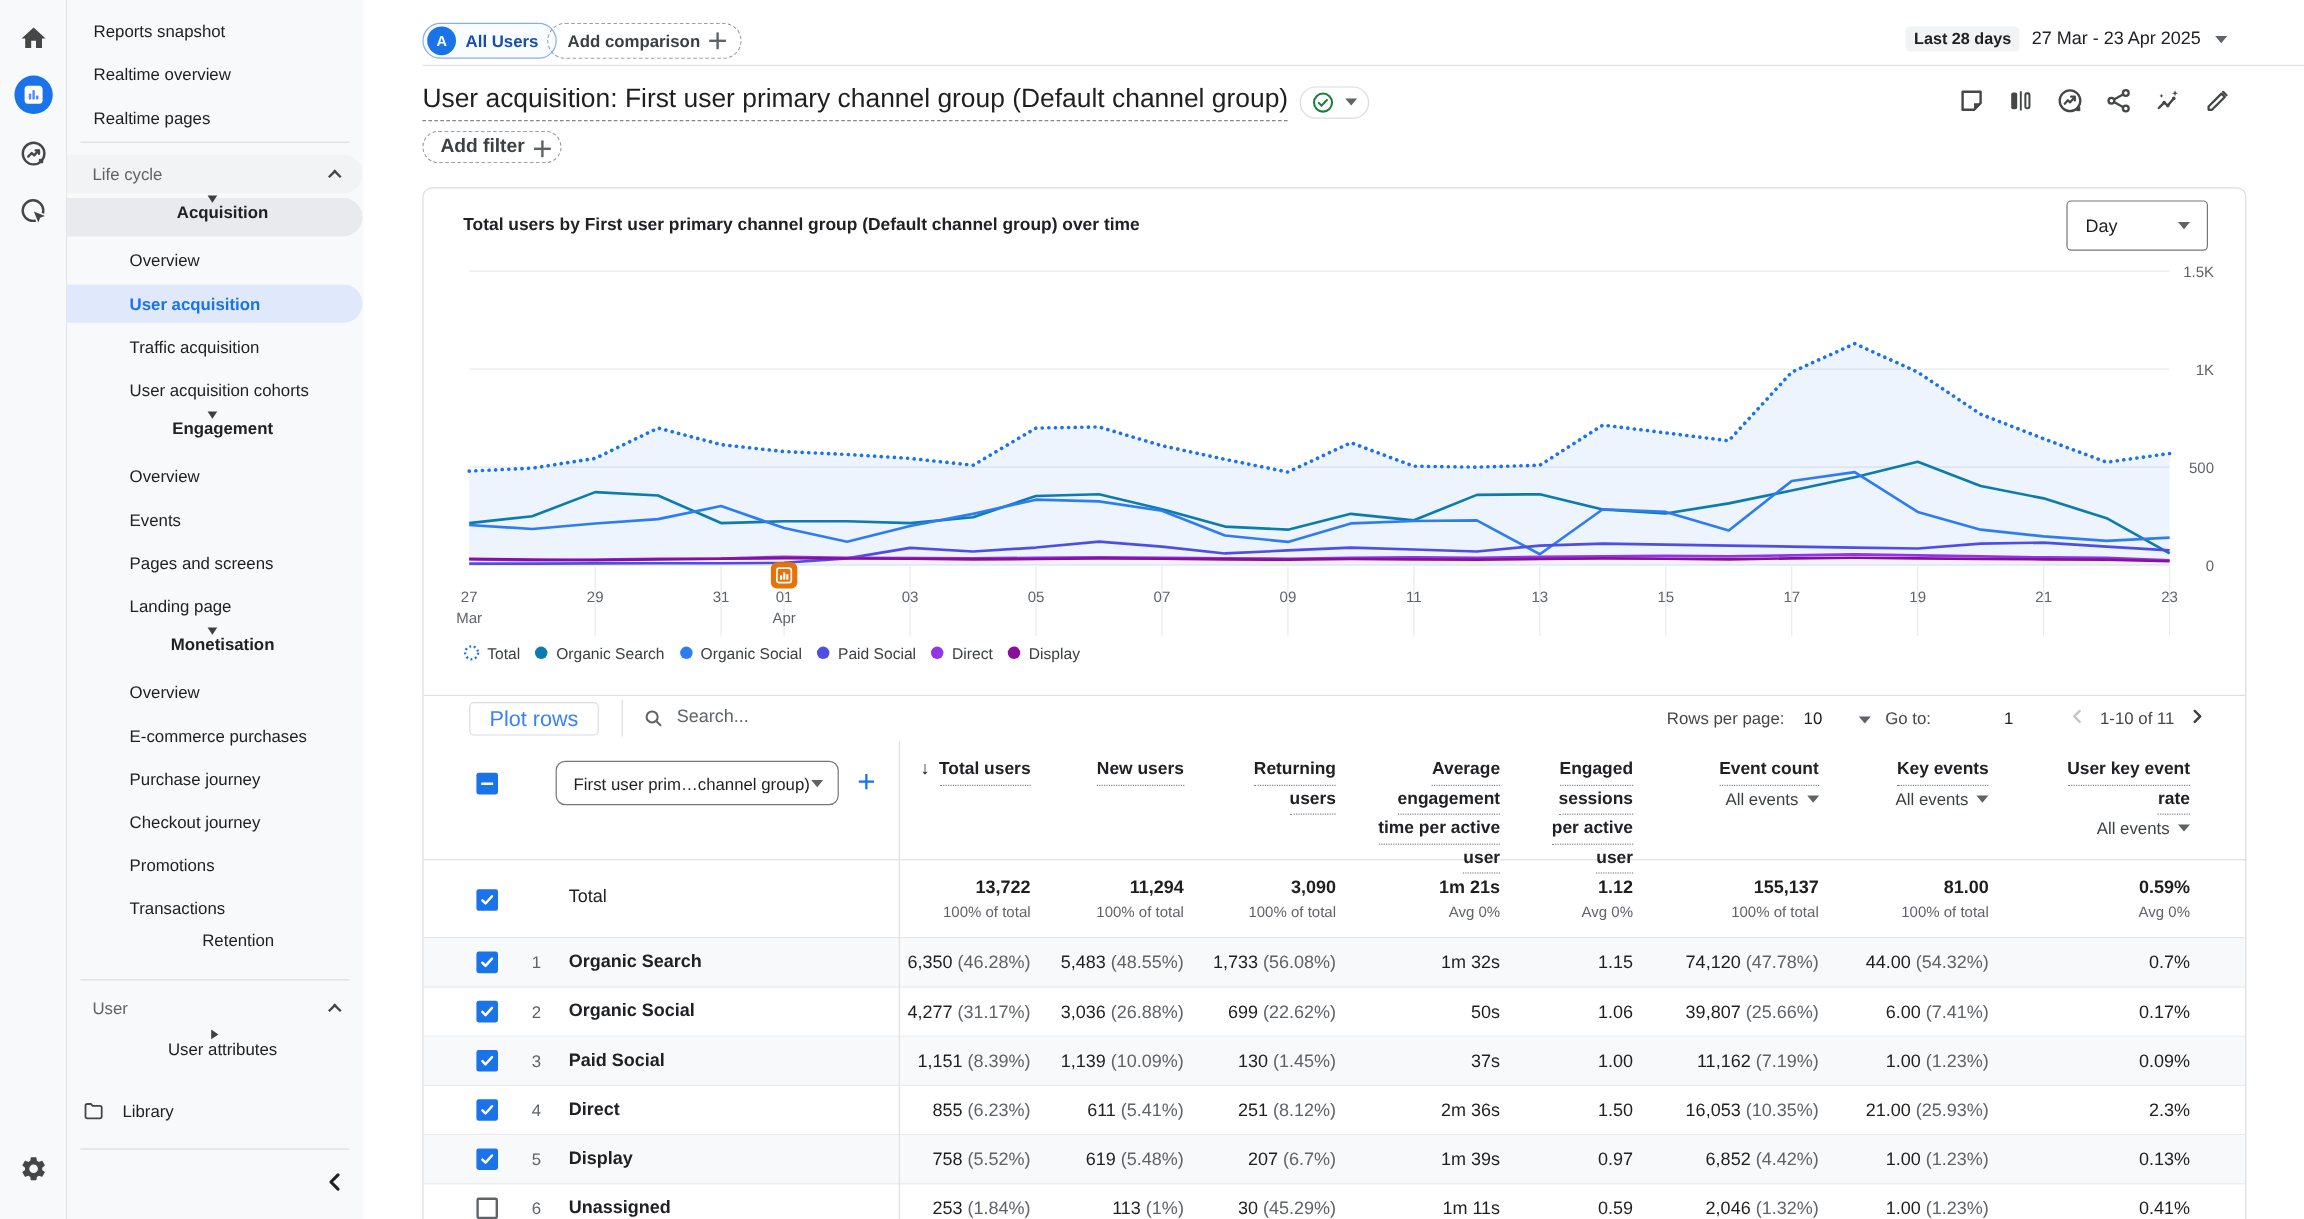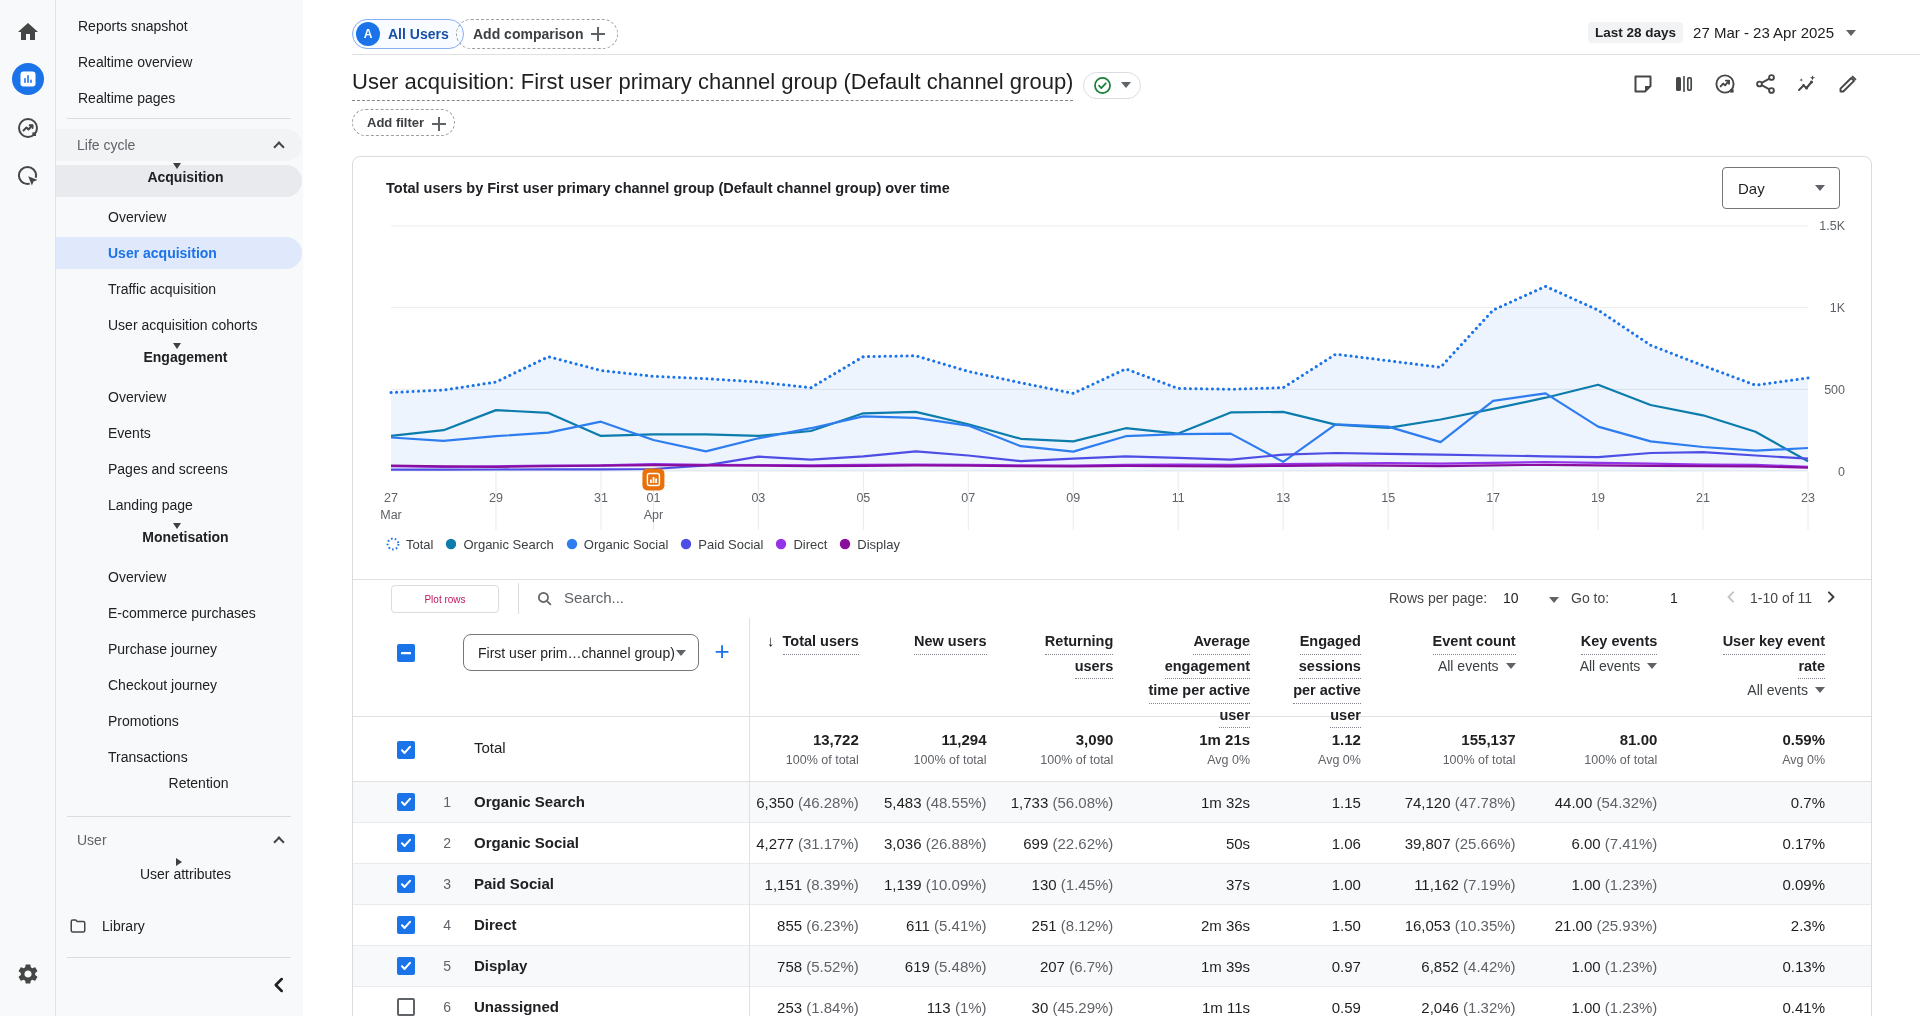--- a/index.html
+++ b/index.html
@@ -34,21 +34,21 @@
   .collapse-btn { position:absolute; left:210px; top:972px; width:26px; height:26px; cursor:pointer; }
 
   
   .main { position:absolute; left:303px; top:0; width:1617px; height:1016px; background:#fff; }
   .chip { display:inline-flex; align-items:center; border-radius:16px; cursor:pointer; white-space:nowrap; }
   .chip-allusers { position:absolute; left:49px; top:19px; height:30px; padding:0 14px 0 3px; border:1px solid #87aef3; background:#f8fbff; }
   .chip-avatar { width:24px; height:24px; border-radius:50%; background:#1a73e8; color:#fff; font-size:12px; font-weight:bold; display:flex; align-items:center; justify-content:center; margin-right:8px; }
   .chip-allusers .t { color:#174ea6; font-weight:bold; font-size:14px; }
   .chip-dashed { border:1px dashed #9aa0a6; color:#3c4043; font-weight:bold; font-size:14px; }
   .chip-addcomp { position:absolute; left:153px; top:19px; height:30px; padding:0 12px 0 16px; }
-  .chip-addfilter { position:absolute; left:49px; top:109px; height:27px; padding:0 10px 0 14px; font-size:13px; border-radius:14px; }
+  .chip-addfilter { position:absolute; left:49px; top:109px; height:27px; padding:0 10px 0 14px; font-size:16px; border-radius:14px; }
   .plus-ic { width:14px; height:14px; margin-left:8px; position:relative; }
   .plus-ic::before, .plus-ic::after { content:""; position:absolute; background:#5f6368; }
   .plus-ic::before { left:6px; top:0; width:2px; height:14px; }
   .plus-ic::after { left:0; top:6px; width:14px; height:2px; }
   .top-divider { position:absolute; left:49px; top:54px; width:1568px; border-top:1px solid #e0e0e0; }
   .title-row { position:absolute; left:49px; top:68px; height:34px; display:flex; align-items:center; }
   .report-title { font-size:22px; color:#1f1f1f; border-bottom:1px dashed #80868b; padding-bottom:5px; white-space:nowrap; }
   .approve-pill { display:inline-flex; align-items:center; margin-left:10px; border:1px solid #dadce0; border-radius:14px; height:27px; padding:0 9px; cursor:pointer; }
   .caret { width:0; height:0; border-left:5px solid transparent; border-right:5px solid transparent; border-top:6px solid #5f6368; }
   .approve-pill .caret { margin-left:9px; }
@@ -66,21 +66,21 @@
   .day-select { position:absolute; left:1369px; top:10px; width:118px; height:42px; border:1px solid #747775; border-radius:4px; display:flex; align-items:center; justify-content:space-between; padding:0 14px 0 15px; cursor:pointer; }
   .day-select .t { font-size:15px; color:#1f1f1f; }
   #chart-svg { position:absolute; left:0; top:55px; }
   .legend { position:absolute; left:33px; top:378px; display:flex; align-items:center; height:18px; }
   .legend-item { display:flex; align-items:center; margin-right:12px; font-size:13px; color:#3c4043; }
   .legend-item svg { margin-right:6px; }
   .sec-divider { position:absolute; left:0; top:422px; width:1518px; border-top:1px solid #e0e0e0; }
 
   
   .tt { position:absolute; left:0; top:423px; width:1518px; height:38px; }
-  .plot-rows { position:absolute; left:38px; top:5px; width:108px; height:28px; border:1px solid #dadce0; border-radius:4px; color:#be185d; font-size:10px; display:flex; align-items:center; justify-content:center; cursor:default; }
+  .plot-rows { position:absolute; left:38px; top:5px; width:108px; height:28px; border:1px solid #dadce0; border-radius:4px; color:#3b82f6; font-size:18px; display:flex; align-items:center; justify-content:center; cursor:default; }
   .tt-vdiv { position:absolute; left:165px; top:3px; height:31px; border-left:1px solid #dadce0; }
   .search-ic { position:absolute; left:183px; top:10px; width:17px; height:17px; }
   .search-txt { position:absolute; left:211px; top:9px; font-size:15px; color:#5f6368; }
   .tt .r { position:absolute; top:10px; font-size:14px; color:#444746; white-space:nowrap; }
   .pg-caret { position:absolute; top:17px; }
   .pg-chev { position:absolute; top:7px; width:20px; height:20px; }
 
   
   .thead { position:absolute; left:0; top:461px; width:1518px; height:99px; border-bottom:1px solid #e0e0e0; }
   .cb { width:18px; height:18px; border-radius:2px; flex:none; cursor:pointer; }

